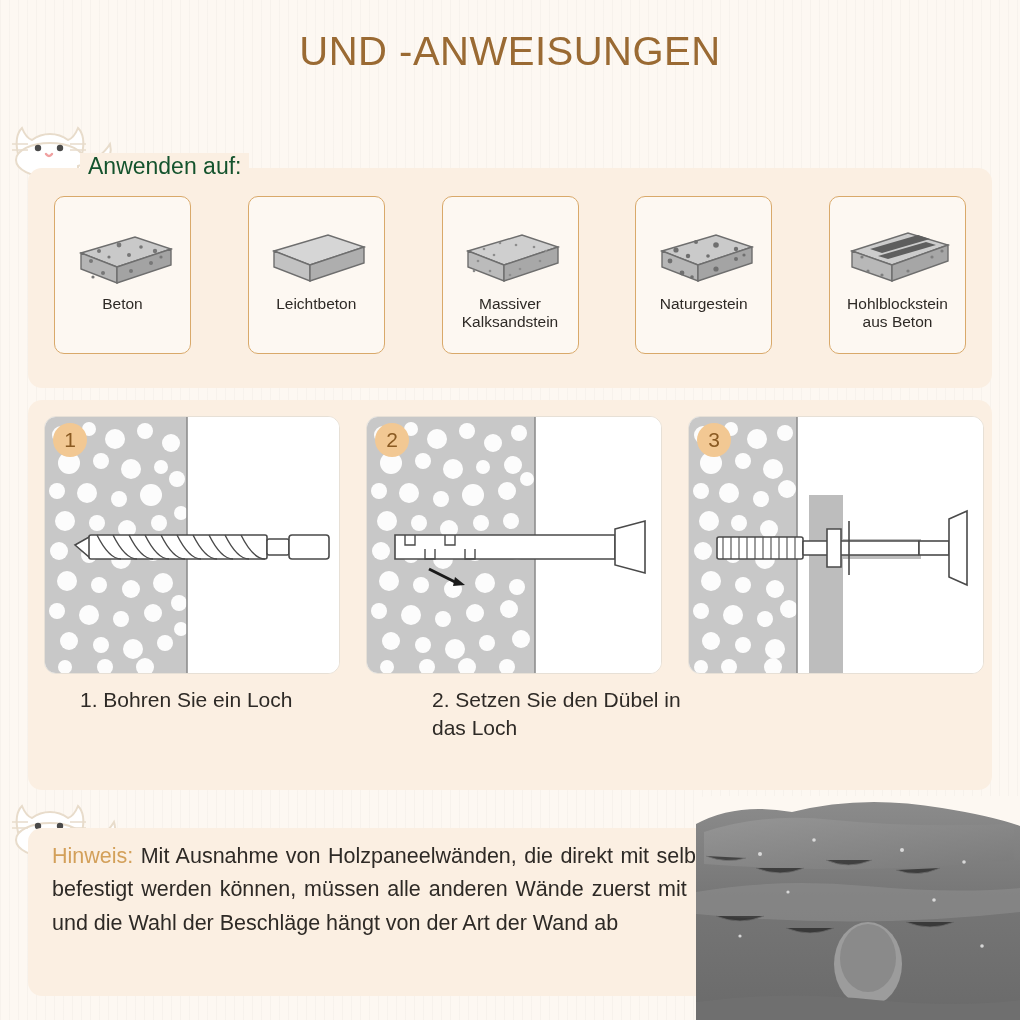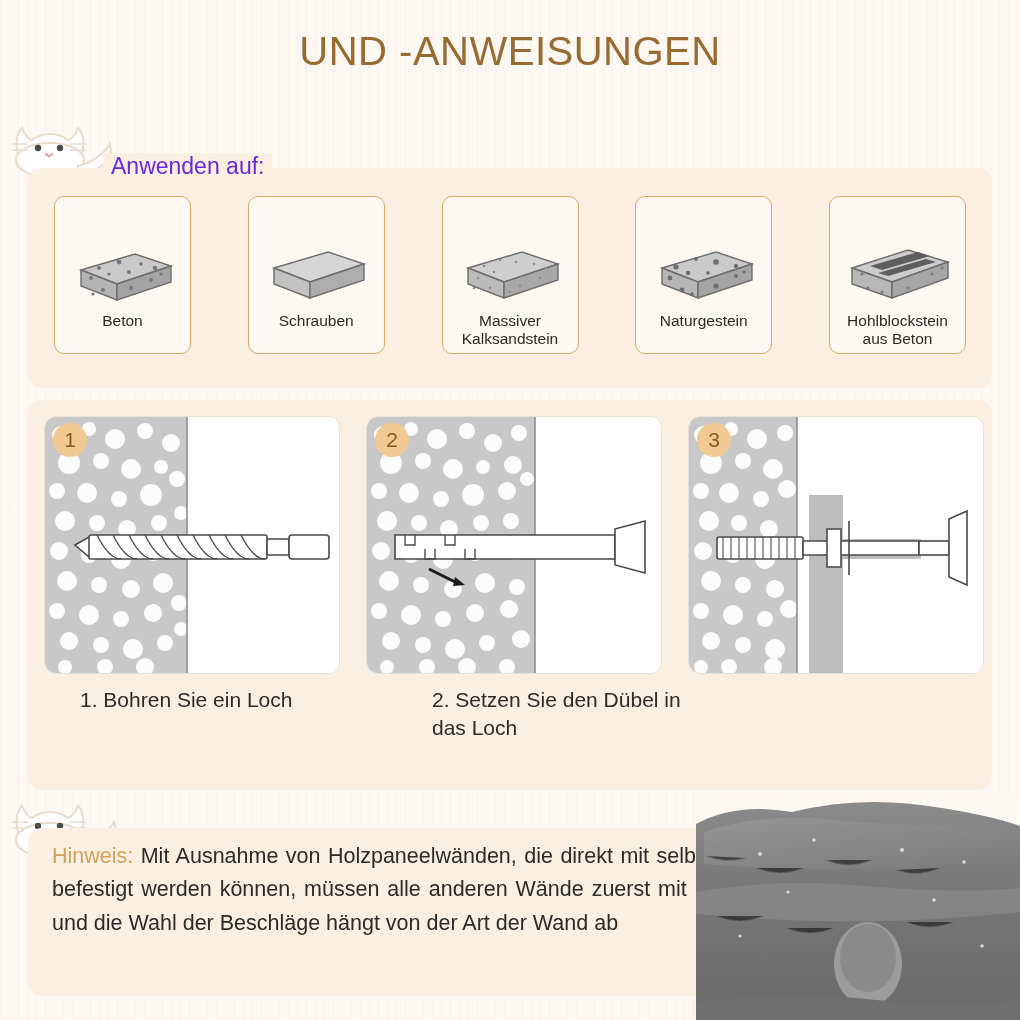--- a/index.html
+++ b/index.html
@@ -42,45 +42,44 @@
     position: absolute;
     left: 28px; top: 168px;
     width: 964px; height: 220px;
     background: #fbefe2;
     border-radius: 14px;
   }
   .apply-label {
     position: absolute;
     left: 80px; top: 153px;
     font-size: 23px;
-    color: #6d28d9;
+    color: #14532d;
     background: #fbefe2;
     padding: 0 8px;
     z-index: 5;
-    margin-left: 23px;
   }
   .mat-row {
     position: absolute;
     left: 28px; top: 196px;
     width: 964px; height: 166px;
     display: flex;
     justify-content: space-between;
     padding: 0 26px;
     z-index: 4;
   }
   .mat-card {
     width: 137px; height: 158px;
     border: 1.6px solid #d9a96a;
     border-radius: 10px;
     background: #fdf8f2;
     display: flex;
     flex-direction: column;
     align-items: center;
     justify-content: flex-start;
-    padding-top: 29px;
+    padding-top: 12px;
   }
   .mat-img { width: 120px; height: 84px; }
   .mat-cap {
     margin-top: 2px;
     font-size: 15.5px;
     color: #2e2a26;
     text-align: center;
     line-height: 1.18;
     padding: 0 4px;
   }
@@ -214,21 +213,21 @@
       <div class="mat-cap">Beton</div>
     </div>
 
 
     <div class="mat-card">
       <svg class="mat-img" viewBox="0 0 120 84">
         <polygon points="18,42 72,26 108,38 54,56" fill="#d6d6d6" stroke="#6e6e6e" stroke-width="1.4"></polygon>
         <polygon points="18,42 54,56 54,72 18,58" fill="#c2c2c2" stroke="#6e6e6e" stroke-width="1.4"></polygon>
         <polygon points="54,56 108,38 108,54 54,72" fill="#aeaeae" stroke="#6e6e6e" stroke-width="1.4"></polygon>
       </svg>
-      <div class="mat-cap">Schrauben</div>
+      <div class="mat-cap">Leichtbeton</div>
     </div>
 
     <div class="mat-card">
       <svg class="mat-img" viewBox="0 0 120 84">
         <polygon points="18,42 72,26 108,38 54,56" fill="#cfcfcf" stroke="#6e6e6e" stroke-width="1.4"></polygon>
         <polygon points="18,42 54,56 54,72 18,58" fill="#bbbbbb" stroke="#6e6e6e" stroke-width="1.4"></polygon>
         <polygon points="54,56 108,38 108,54 54,72" fill="#a8a8a8" stroke="#6e6e6e" stroke-width="1.4"></polygon>
         <g fill="#8d8d8d">
           <circle cx="34" cy="40" r="1.3"></circle>
             <circle cx="50" cy="34" r="1.3"></circle>

